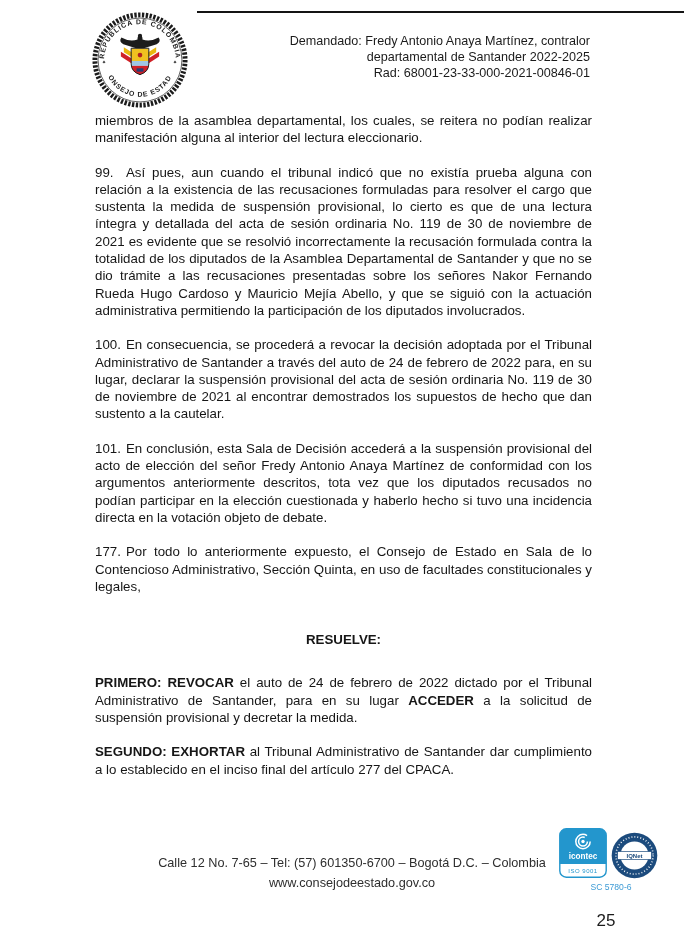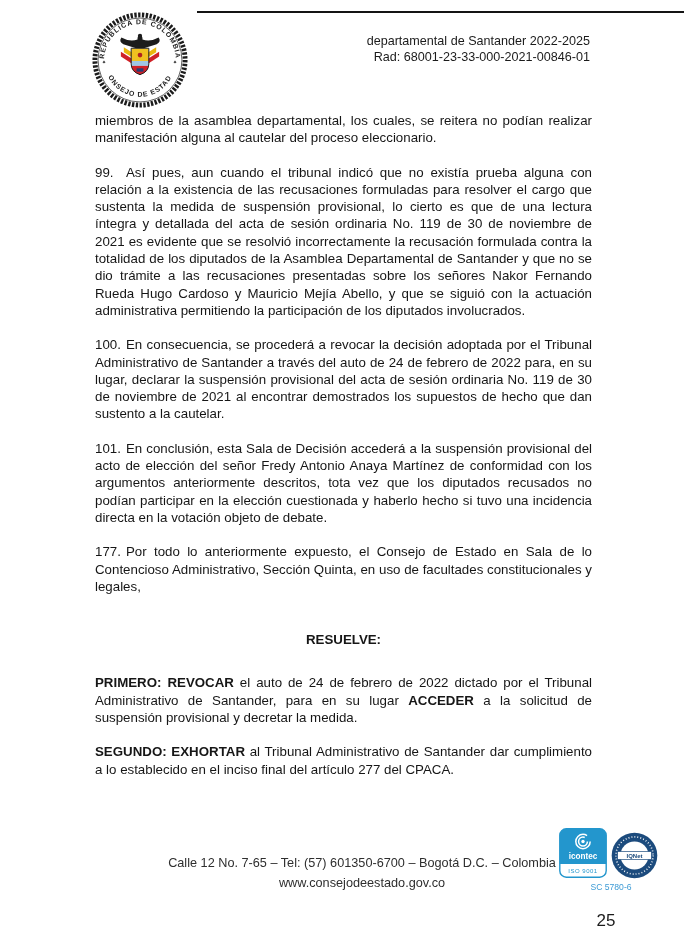--- a/index.html
+++ b/index.html
@@ -47,21 +47,21 @@
   .content p.heading {
     text-align: center;
     font-weight: bold;
     margin-top: 36px;
     margin-bottom: 26px;
   }
   .num { display: inline-block; min-width: 31px; }
   
   .footer-address {
     position: absolute;
-    left: 105px; top: 853px;
+    left: 95px; top: 853px;
     width: 514px;
     text-align: center;
     font-size: 12.7px;
     line-height: 20px;
     color: #2e2e2e;
   }
   .icontec-badge { position: absolute; left: 559px; top: 828px; width: 48px; height: 50px; }
   .cert-code {
     position: absolute;
     left: 582px; top: 882px;
@@ -123,26 +123,27 @@
         <rect x="41" y="51" width="18" height="5" fill="#9fc6e4"></rect>
         <rect x="41" y="56" width="18" height="9" fill="#cf2127"></rect>
         <circle cx="50" cy="45" r="2.4" fill="#b02020"></circle>
         <rect x="46.5" y="58.5" width="7" height="3.4" fill="#263c74"></rect>
       </g>
       <path d="M41 38 H59 V54 Q59 62 50 65 Q41 62 41 54 Z" fill="none" stroke="#1c1c1c" stroke-width="1"></path>
     </g>
   </svg>
 
   <div class="case-info">
+    <div>Demandado: Fredy Antonio Anaya Martínez, contralor</div>
     <div>departamental de Santander 2022-2025</div>
     <div>Rad: 68001-23-33-000-2021-00846-01</div>
   </div>
 
   <div class="content">
-      <p class="para"><span>miembros de la asamblea departamental, los cuales, se reitera no podían realizar manifestación alguna al cautelar del proceso eleccionario.</span></p>
+      <p class="para"><span>miembros de la asamblea departamental, los cuales, se reitera no podían realizar manifestación alguna al interior del lectura eleccionario.</span></p>
       <p class="para"><span class="num">99.</span><span>Así pues, aun cuando el tribunal indicó que no existía prueba alguna con relación a la existencia de las recusaciones formuladas para resolver el cargo que sustenta la medida de suspensión provisional, lo cierto es que de una lectura íntegra y detallada del acta de sesión ordinaria No. 119 de 30 de noviembre de 2021 es evidente que se resolvió incorrectamente la recusación formulada contra la totalidad de los diputados de la Asamblea Departamental de Santander y que no se dio trámite a las recusaciones presentadas sobre los señores Nakor Fernando Rueda Hugo Cardoso y Mauricio Mejía Abello, y que se siguió con la actuación administrativa permitiendo la participación de los diputados involucrados.</span></p>
       <p class="para"><span class="num">100.</span><span>En consecuencia, se procederá a revocar la decisión adoptada por el Tribunal Administrativo de Santander a través del auto de 24 de febrero de 2022 para, en su lugar, declarar la suspensión provisional del acta de sesión ordinaria No. 119 de 30 de noviembre de 2021 al encontrar demostrados los supuestos de hecho que dan sustento a la cautelar.</span></p>
       <p class="para"><span class="num">101.</span><span>En conclusión, esta Sala de Decisión accederá a la suspensión provisional del acto de elección del señor Fredy Antonio Anaya Martínez de conformidad con los argumentos anteriormente descritos, tota vez que los diputados recusados no podían participar en la elección cuestionada y haberlo hecho si tuvo una incidencia directa en la votación objeto de debate.</span></p>
       <p class="para"><span class="num">177.</span><span>Por todo lo anteriormente expuesto, el Consejo de Estado en Sala de lo Contencioso Administrativo, Sección Quinta, en uso de facultades constitucionales y legales,</span></p>
       <p class="para heading"><b>RESUELVE:</b></p>
       <p class="para"><b>PRIMERO: REVOCAR</b><span> el auto de 24 de febrero de 2022 dictado por el Tribunal Administrativo de Santander, para en su lugar </span><b>ACCEDER</b><span> a la solicitud de suspensión provisional y decretar la medida.</span></p>
       <p class="para"><b>SEGUNDO: EXHORTAR</b><span> al Tribunal Administrativo de Santander dar cumplimiento a lo establecido en el inciso final del artículo 277 del CPACA.</span></p>
     </div>
 
   <div class="footer-address">

